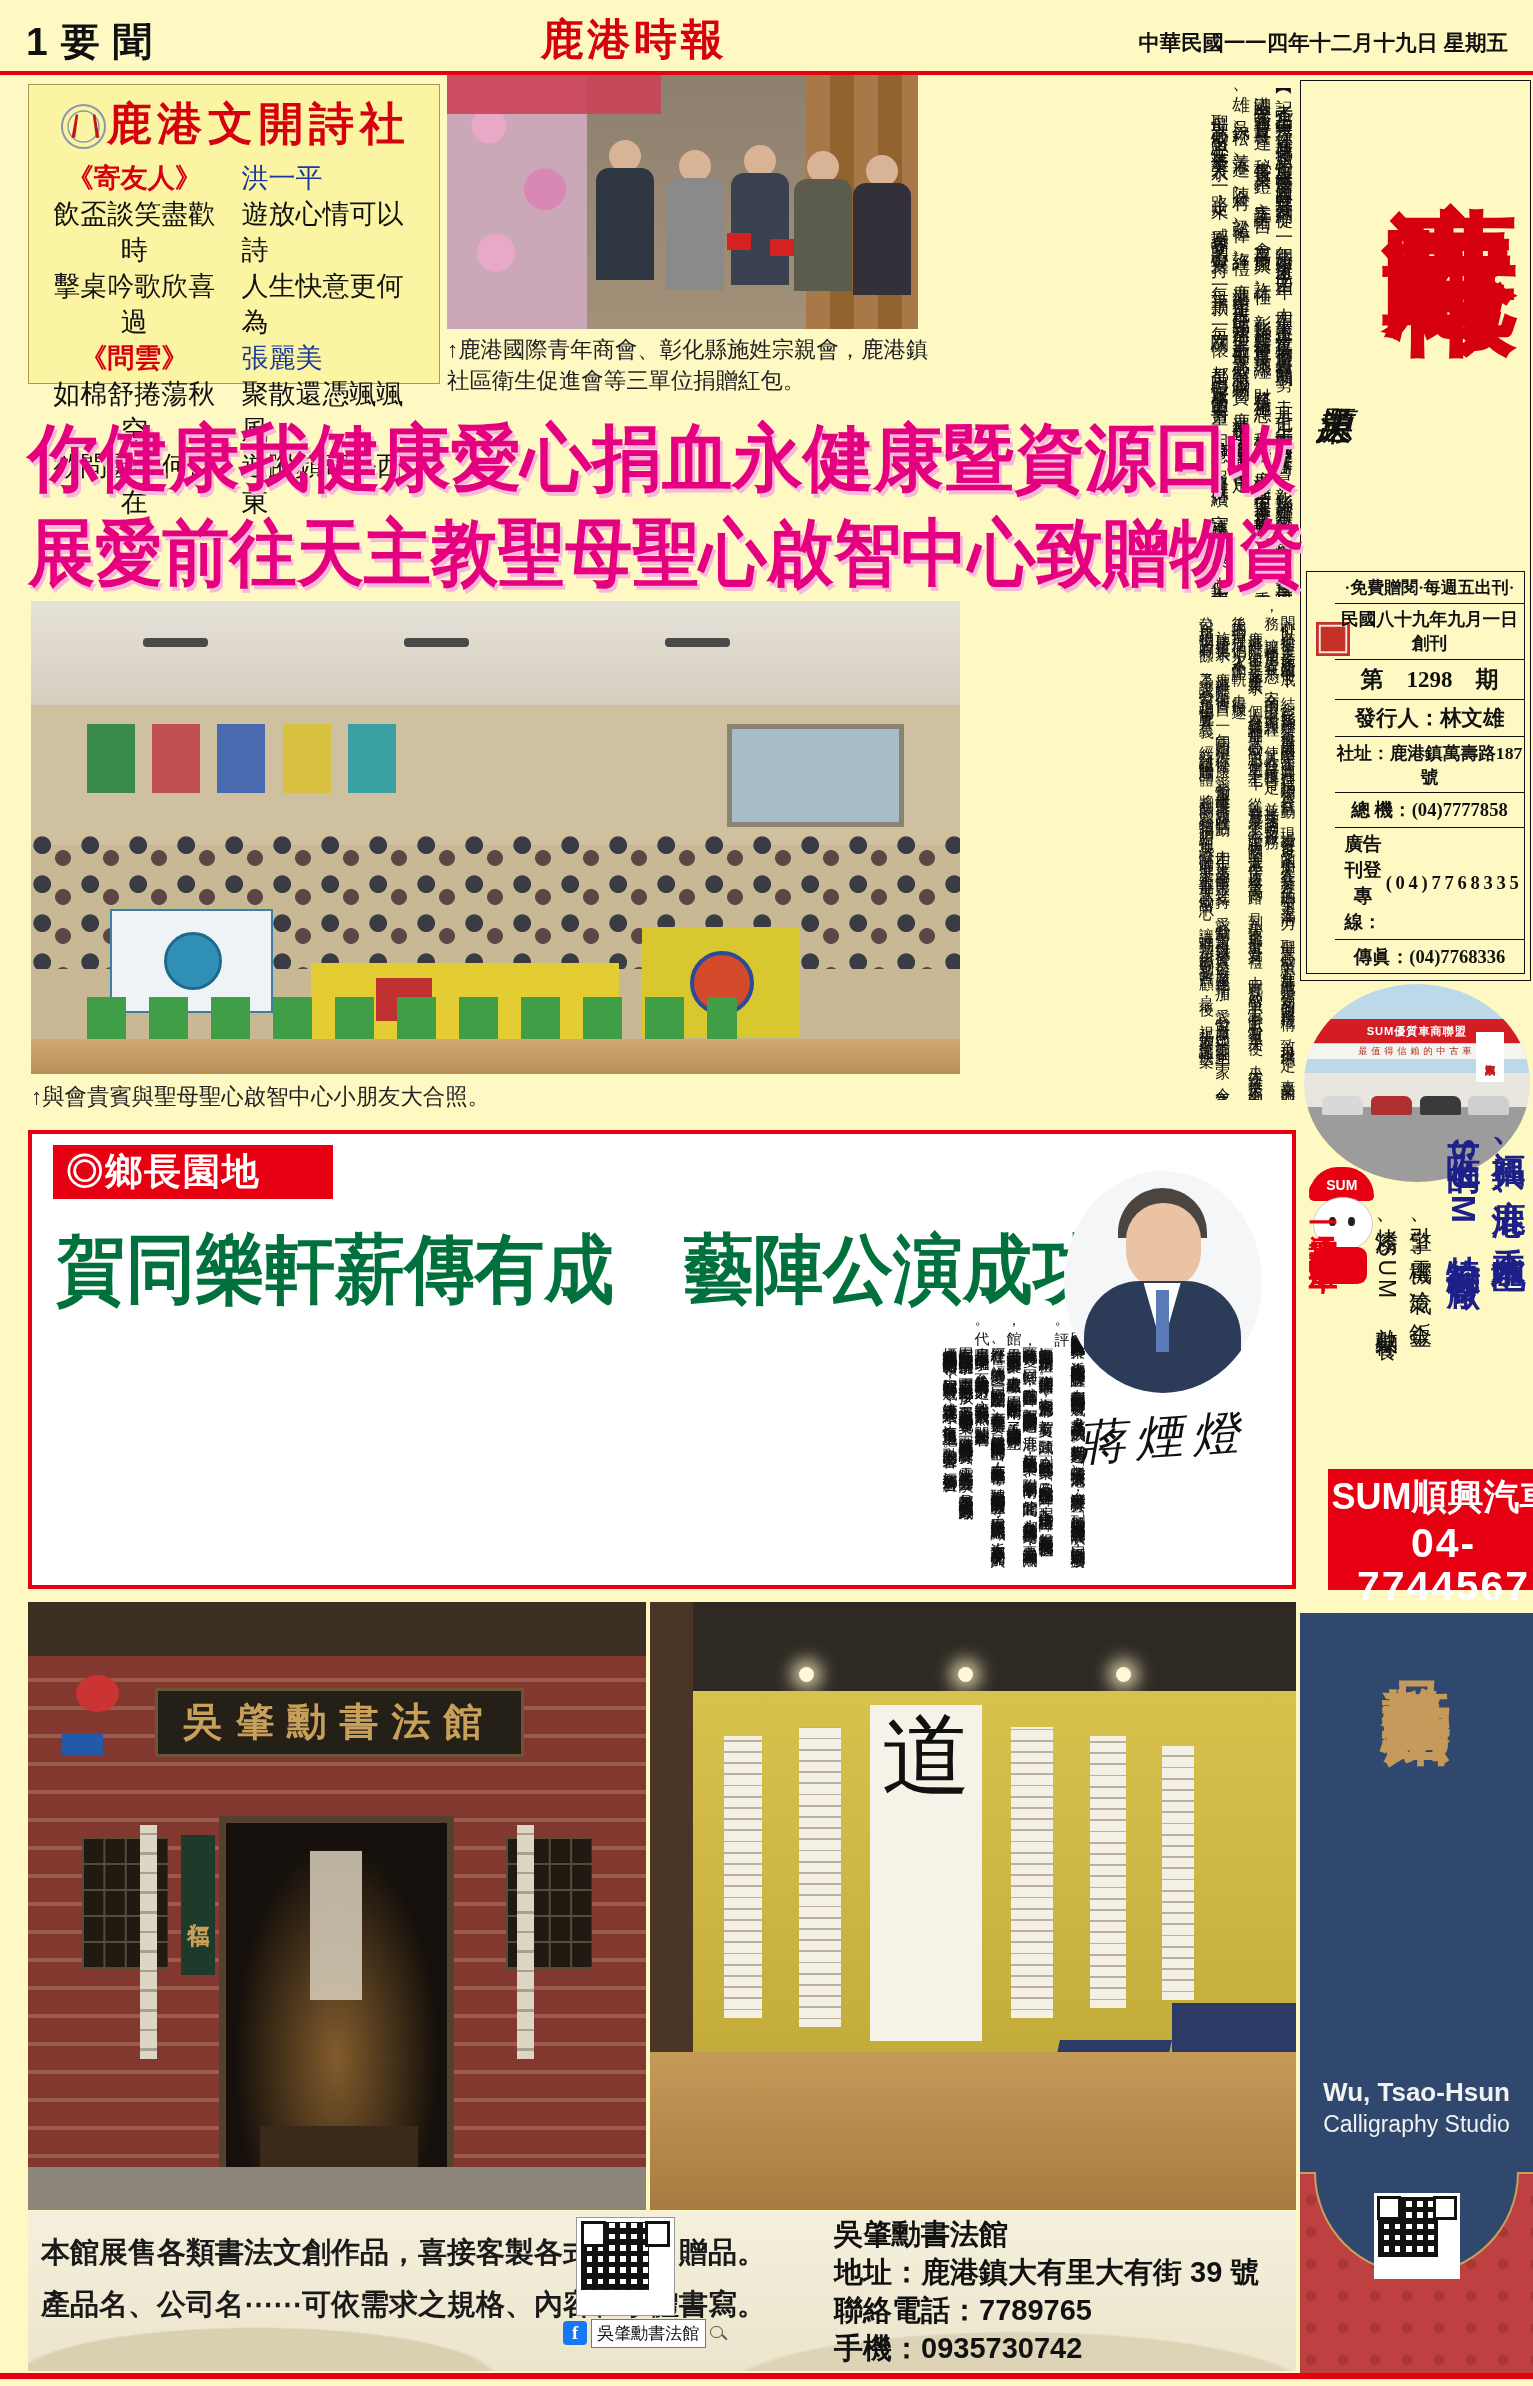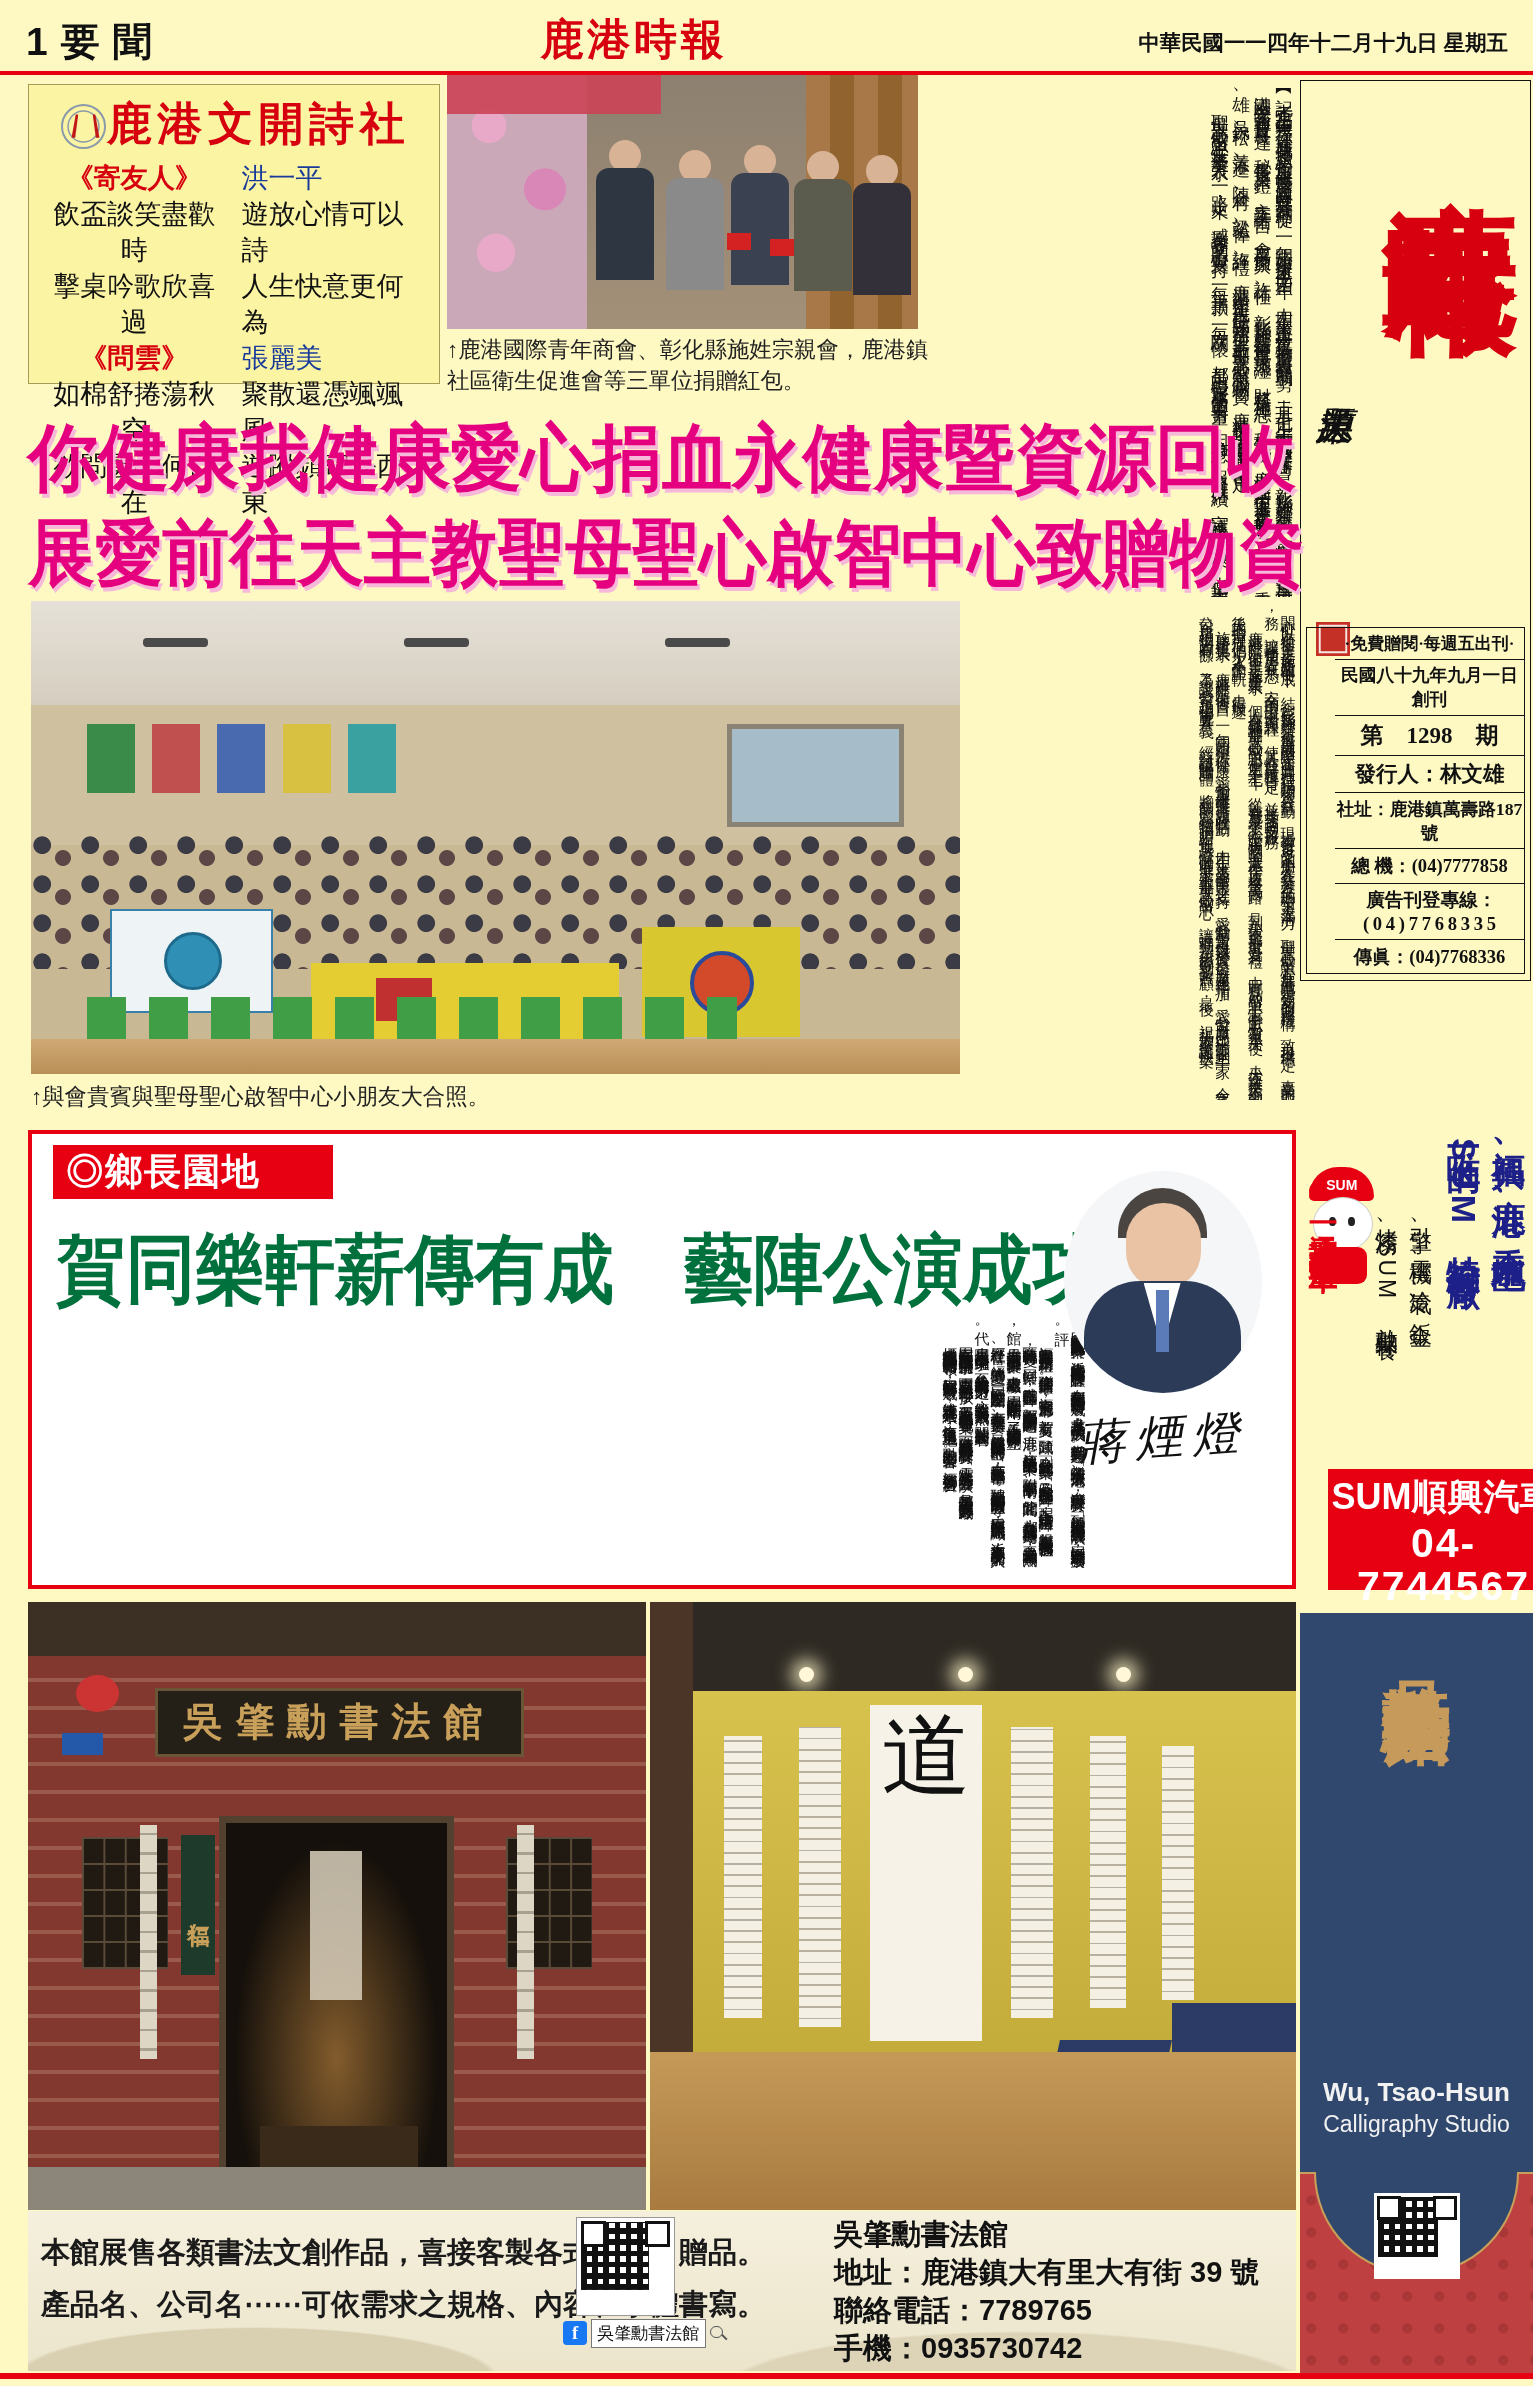--- a/index.html
+++ b/index.html
@@ -92,21 +92,21 @@
   .mast-sign{position:absolute;left:7.5px;top:298px;height:224px;font-size:37px;color:#111;
       font-family:"Liberation Serif",serif;font-style:italic;}
   .seal{position:absolute;left:15px;top:541px;width:34px;height:34px;background:#c43026;
       box-shadow:inset 0 0 0 2.8px #c43026,inset 0 0 0 4.7px #f4e8e0;}
   .mast-info{position:absolute;left:4.7px;right:4.7px;bottom:5.6px;border:0.9px solid #111;
       display:flex;flex-direction:column;font-family:"Liberation Serif",serif;}
   .mast-info .row{border-top:0.9px solid #111;display:flex;align-items:center;justify-content:center;
       font-size:18.6px;font-weight:bold;padding:3.7px 1.9px;text-align:center;margin-left:28px;}
   .mast-info .row:first-child{border-top:none;}
   .mast-info .issue{font-size:23px;}
-  .mast-info .two{flex-direction:column;align-items:center;padding-left:5.6px;}
+  .mast-info .two{flex-direction:row;align-items:flex-start;padding-left:5.6px;}
 
   
   .headline{left:28px;top:410px;width:1268px;white-space:nowrap;font-size:73px;font-weight:bold;
       color:#e5007f;text-shadow:2.8px 3.7px 0 #f6b9d9;transform-origin:left center;}
   .headline.h2{top:505px;}
 
   
   .sum{left:1300px;top:984px;width:233px;height:606px;}
   .sum-oval{position:absolute;left:3.7px;top:0;width:226px;height:198px;border-radius:50%;
       overflow:hidden;background:linear-gradient(#bcd9ea 0 45%,#e8e6de 45% 62%,#9c9c9c 62% 100%);}
@@ -359,20 +359,29 @@
   </div>
   <div class="abs caption" style="left:31px;top:1081px;width:839px;">↑與會貴賓與聖母聖心啟智中心小朋友大合照。</div>
 
   <div class="abs vtext art1low">
     <p class="noindent">開心可以在衛促會主委施勝建的促成下，結合彰化縣施姓宗親會與鹿港國際年商會共同進行捐贈物資公益活動，現場有很多可愛的小朋友在蔡凌芳主任的帶領下充滿活力，聖母聖心啟智中心在鹿港地區是很知名的服務機構，致力提供穩定、專業的服務，讓服務使用者在熟悉、安全的環境中參與課程，使其人性尊嚴獲得肯定，並接受合適的支持服務。</p>
     <p>鹿港鎮社區衛促會主委施勝建表示，個人有機緣和聖母聖心啟智中心相處三十七年，從義賣泡菜及愛心人士贈送物品至鹿港小作所遷移至萬壽路，見到小天使是那麼可愛有禮，由此可見啟智中心志工奉獻心力教導小天使，小天使雖然天生受到影響但後天的指導可使他們步入人生的正軌，走得順遂。</p>
     <p>施勝建也表示，鹿港鎮社區衛促會自一○一年開始舉辦「你健康·愛心捐血永健康暨資源回收活動」，十四年來廣受全體民眾之支持，愛心活動受重視以致於優良公司廠商逐年增加，愛心公司廠商已從十餘家到三十一家，今年眾多愛心公司所捐禮物尚有剩餘，為了讓愛心公司捐禮物能更具意義，經商討後轉贈團體，將剩餘的愛心禮物捐贈給在地身心障礙的鹿港天主教聖母聖心啟智中心，讓這群弱勢小孩能得到妥善照顧，最後，祝福大家聖誕節快樂。</p>
   </div>
 
   <div class="abs sum">
+    <div class="sum-oval">
+      <div class="strip">SUM優質車商聯盟</div>
+      <div class="canopy">最值得信賴的中古車</div>
+      <div class="sign2">順興汽車</div>
+      <div class="car" style="left:18.6px;background:#d8d8d8;"></div>
+      <div class="car" style="left:67px;background:#b03030;"></div>
+      <div class="car" style="left:116px;background:#3a3a3a;"></div>
+      <div class="car" style="left:164px;background:#cfcfcf;"></div>
+    </div>
     <div class="mascot">
       <div class="cap">SUM</div>
       <div class="face">
         <div class="eye" style="left:15px;"></div>
           <div class="eye" style="left:34px;"></div>
       </div>
       <div class="bodyr"></div>
     </div>
     <div class="sum-blue vtext">
       <div>福興、鹿港、秀水地區</div>

